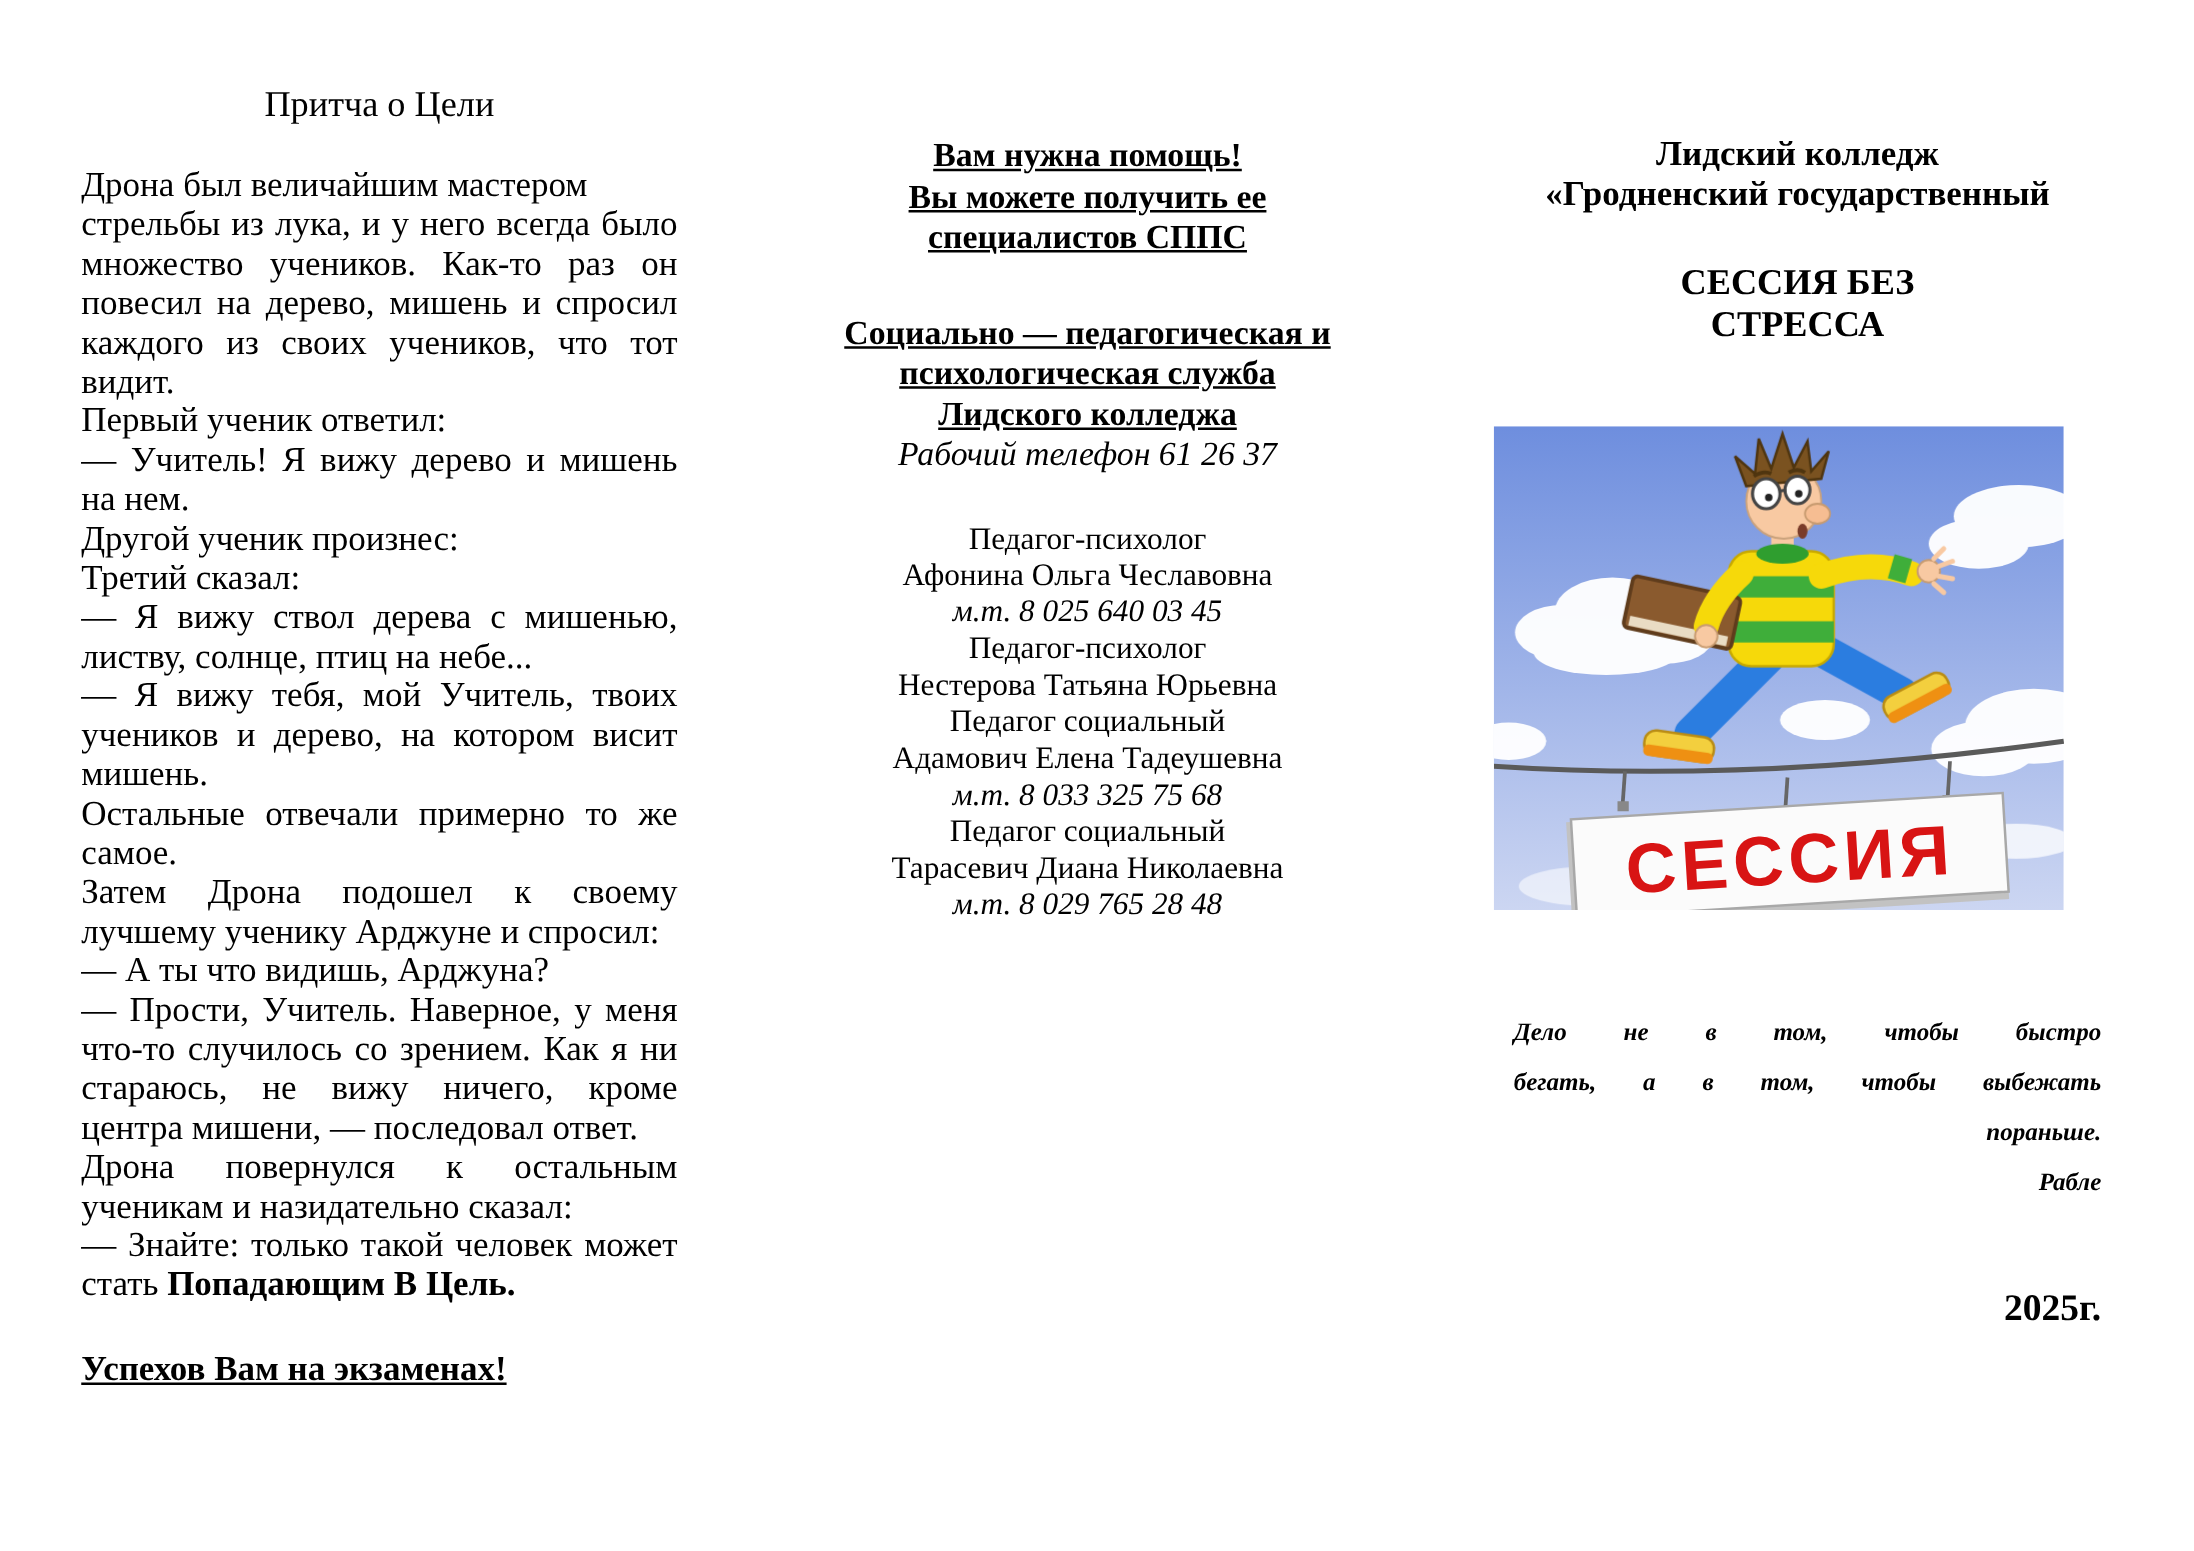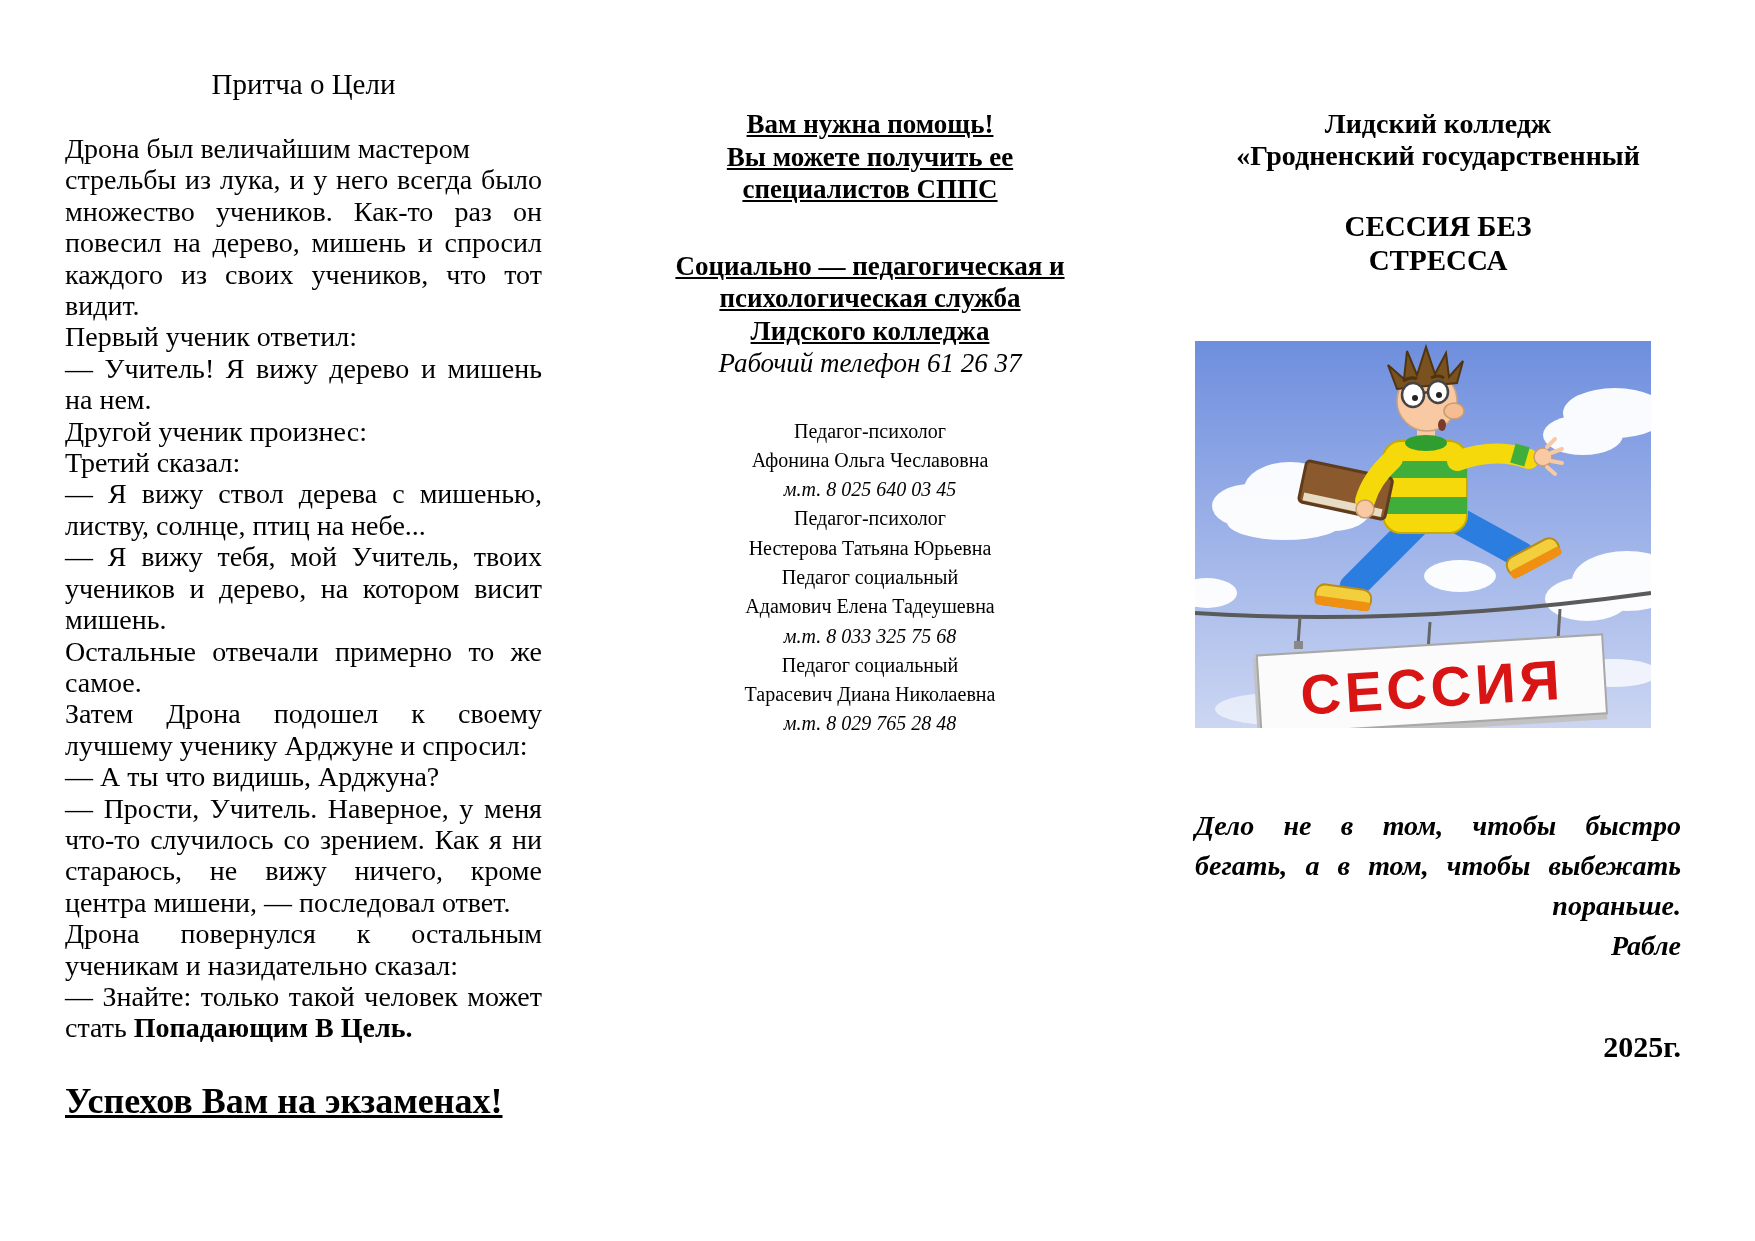--- a/index.html
+++ b/index.html
@@ -6,38 +6,38 @@
   body{
     width:1755px;height:1241px;position:relative;
     background:#ffffff;color:#000;
     font-family:"Liberation Serif", serif;
     overflow:hidden;
   }
   
   .col-left{position:absolute;left:65px;top:68px;width:477px;}
   .left-title{font-size:29px;font-weight:normal;text-align:center;margin:0 0 32px 0;}
   .body-par{font-size:28px;line-height:31.4px;text-align:justify;margin:0;}
-  .left-footer{margin-top:36px;font-size:36px;font-weight:bold;}
+  .left-footer{margin-top:36px;font-size:28px;font-weight:bold;}
   .left-footer span{text-decoration:underline;}
   .bold{font-weight:bold;}
   
   .col-mid{position:absolute;left:660px;top:108px;width:420px;text-align:center;}
   .mid-heading{font-size:27px;font-weight:bold;line-height:32.5px;}
   .mid-heading div span{text-decoration:underline;}
   .service-block{margin-top:44px;}
   .work-phone{font-size:27px;font-style:italic;line-height:32.5px;}
   .contacts{margin-top:37px;}
-  .contact-line{font-size:20px;line-height:29.3px;}
+  .contact-line{font-size:25px;line-height:29.3px;}
   .contact-phone{font-style:italic;}
   
   .col-right{position:absolute;left:1195px;top:108px;width:486px;text-align:center;}
   .college{font-size:28px;font-weight:bold;line-height:32px;}
   .session-title{margin-top:37px;font-size:29px;font-weight:bold;line-height:34px;}
   .illustration{margin-top:64px;width:456px;height:387px;display:block;}
-  .quote{margin-top:78px;font-size:28px;font-weight:bold;font-style:italic;}
+  .quote{margin-top:78px;font-size:20px;font-weight:bold;font-style:italic;margin-left:16px;}
   .quote-line{text-align:justify;line-height:40px;}
   .quote-line.stretch{text-align-last:justify;}
   .quote-line.last{text-align:right;font-style:italic;}
   .quote-author{text-align:right;line-height:40px;}
   .year{margin-top:64px;font-size:30px;font-weight:bold;text-align:right;}
   .sign-text{font-family:"Liberation Sans", sans-serif;font-weight:bold;letter-spacing:4px;}
 </style>
 </head>
 <body>
 

